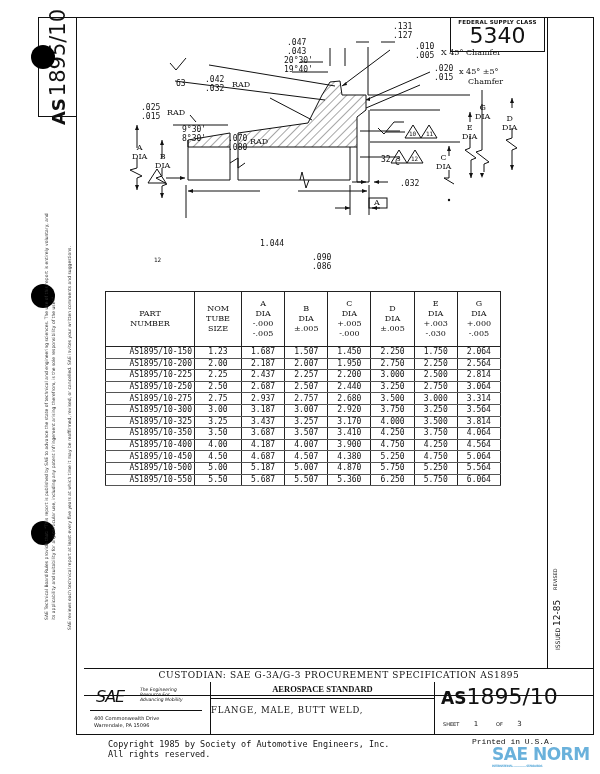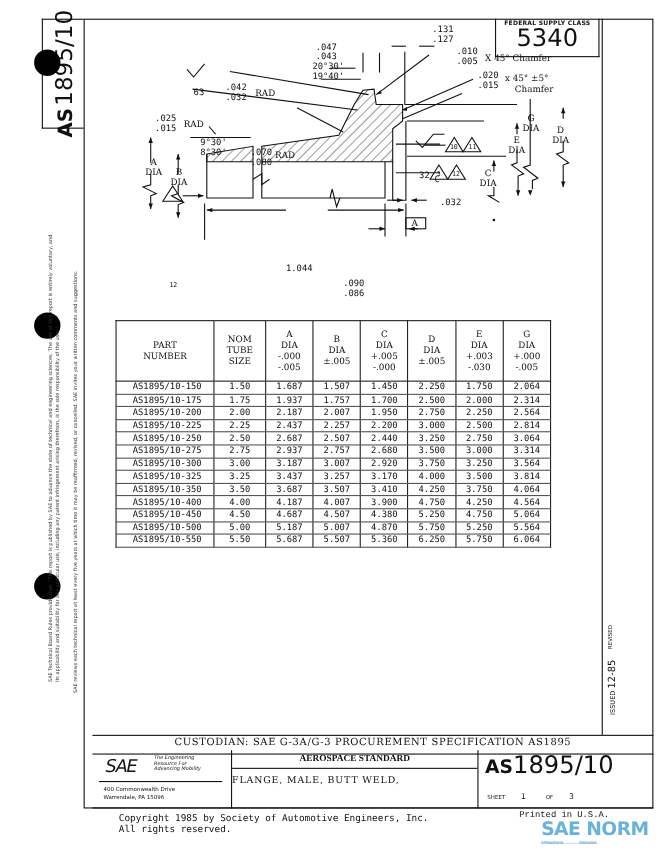--- a/index.html
+++ b/index.html
@@ -15,23 +15,23 @@
   .fsc { left:450px; top:17px; width:95px; height:35px; border:1.5px solid #111; border-top:none; box-sizing:border-box; text-align:center; }
   .fsc .lbl { font-family:"DejaVu Sans", sans-serif; font-size:5.5px; font-weight:bold; margin-top:2px; letter-spacing:.2px; }
   .fsc .num { font-family:"DejaVu Sans", sans-serif; font-size:22px; line-height:22px; }
   .right-inner { left:547px; top:17px; width:0; height:651px; border-left:1.5px solid #111; }
   .rot-note { font-family:"DejaVu Sans", sans-serif; font-size:4.5px; color:#333; white-space:nowrap; transform-origin:left top; transform:rotate(-90deg); }
   .dim { font-family:"DejaVu Sans Mono", monospace; font-size:8px; line-height:9px; white-space:nowrap; }
   .lbl-s { font-family:"DejaVu Serif", serif; font-size:8px; line-height:9px; white-space:nowrap; }
   table.spec { position:absolute; left:105px; top:291px; border-collapse:collapse; width:396px; font-family:"DejaVu Sans Mono", monospace; font-size:8px; }
   table.spec th { font-family:"DejaVu Serif", serif; font-weight:normal; font-size:8px; line-height:10px; border:1px solid #222; padding:2px 1px; text-align:center; vertical-align:middle; height:50px; }
   table.spec td { border-left:1px solid #222; border-right:1px solid #222; border-bottom:1px solid #555; padding:0 2px; height:10.6px; line-height:10px; text-align:center; }
-  table.spec td:first-child { text-align:center; padding-left:6px;margin-top:32px; }
+  table.spec td:first-child { text-align:right; padding-left:6px;margin-top:32px; }
   table.spec { border:1.3px solid #111; }
-  .cust { left:84px; top:668px; width:510px; height:18px; border-top:1.5px solid #111; border-bottom:1.5px solid #111; box-sizing:border-box;
+  .cust { left:84px; top:668px; width:510px; height:28px; border-top:1.5px solid #111; border-bottom:1.5px solid #111; box-sizing:border-box;
           font-size:9px; letter-spacing:.6px; text-align:center; line-height:12px; }
   .tb { left:84px; top:682px; width:510px; height:53px; box-sizing:border-box; border-bottom:1.5px solid #111; }
   .tb-logo { left:84px; top:682px; width:127px; height:53px; border-right:1.5px solid #111; box-sizing:border-box; }
   .sae-logo { left:12px; top:5px; font-family:"DejaVu Sans", sans-serif; font-weight:400; font-style:italic; font-size:16px; letter-spacing:-1px; }
   .sae-tag { left:56px; top:5px; font-family:"DejaVu Sans", sans-serif; font-style:italic; font-size:4.5px; line-height:5px; }
   .sae-addr { left:10px; top:33px; font-family:"DejaVu Sans", sans-serif; font-size:5px; line-height:7px; }
   .tb-mid { left:211px; top:682px; width:224px; height:53px; border-right:1.5px solid #111; box-sizing:border-box; }
   .tb-mid .head { height:16px; border-bottom:1.5px solid #111; font-family:Liberation Serif, serif; font-weight:bold; font-size:8.5px; text-align:center; line-height:15px; }
   .tb-mid .title { text-align:left; font-size:8.5px; line-height:11px; letter-spacing:.8px; margin-top:6px; }
   .tb-right { left:435px; top:682px; width:159px; height:53px; }
@@ -301,37 +301,27 @@
           <div>G</div>
           <div>DIA</div>
           <div>+.000</div>
           <div>-.005</div>
         </th>
     </tr>
   </thead>
   <tbody>
     <tr>
         <td>AS1895/10-150</td>
-        <td>1.50</td>
+        <td>1.23</td>
         <td>1.687</td>
         <td>1.507</td>
         <td>1.450</td>
         <td>2.250</td>
         <td>1.750</td>
         <td>2.064</td>
-      </tr>
-    <tr>
-        <td>AS1895/10-175</td>
-        <td>1.75</td>
-        <td>1.937</td>
-        <td>1.757</td>
-        <td>1.700</td>
-        <td>2.500</td>
-        <td>2.000</td>
-        <td>2.314</td>
       </tr>
     <tr>
         <td>AS1895/10-200</td>
         <td>2.00</td>
         <td>2.187</td>
         <td>2.007</td>
         <td>1.950</td>
         <td>2.750</td>
         <td>2.250</td>
         <td>2.564</td>

